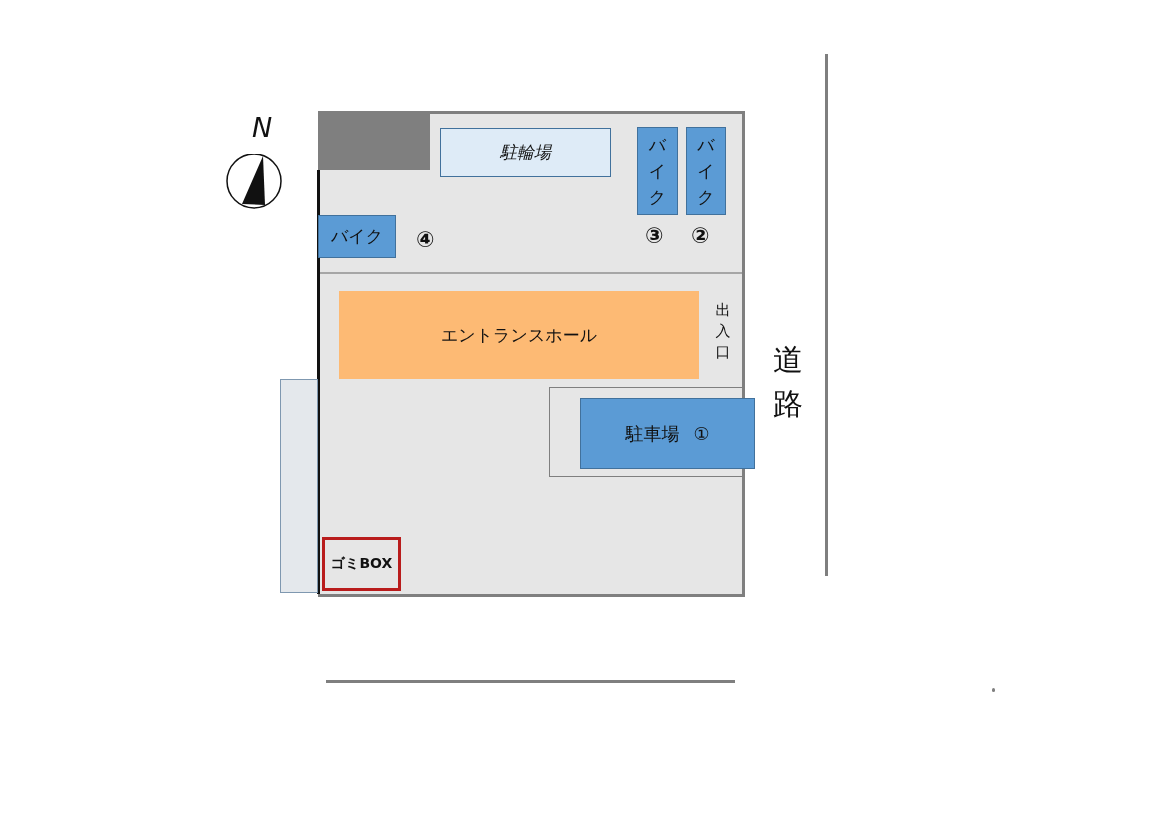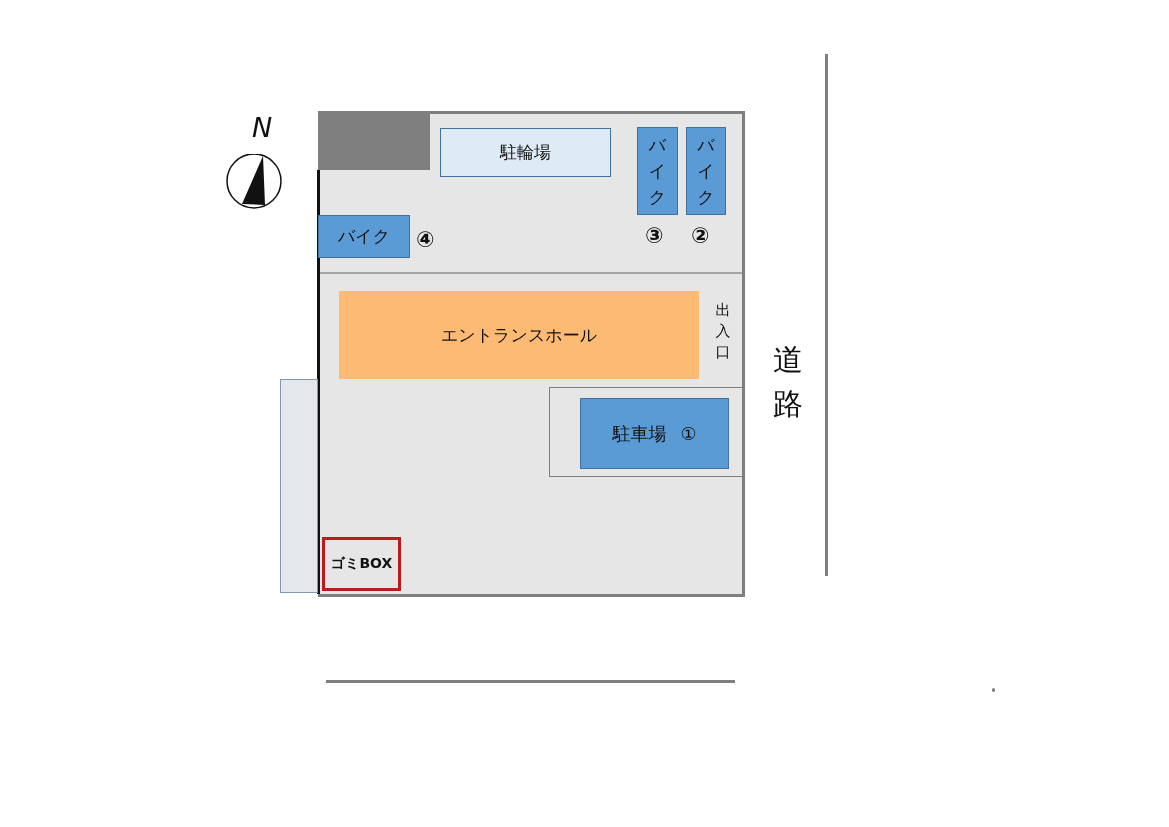--- a/index.html
+++ b/index.html
@@ -3,28 +3,28 @@
 <meta charset="utf-8">
 <style>
   html,body{margin:0;padding:0;background:#fff;}
   body{width:1169px;height:827px;position:relative;overflow:hidden;font-family:"DejaVu Sans",sans-serif;}
   .abs{position:absolute;}
   .lot{left:318px;top:111px;width:424px;height:480px;background:#e6e6e6;border-top:3px solid #7f7f7f;border-right:3px solid #7f7f7f;border-bottom:3px solid #7f7f7f;box-sizing:content-box;}
   .west-wall{left:317px;top:170px;width:3px;height:424px;background:#111;}
   .dark-block{left:318px;top:114px;width:112px;height:56px;background:#7f7f7f;}
   .divider{left:320px;top:272px;width:422px;height:2px;background:#a6a6a6;}
   .box{display:flex;align-items:center;justify-content:center;color:#111;box-sizing:border-box;}
-  .bike-parking{left:440px;top:128px;width:171px;height:49px;background:#deebf7;border:1px solid #41719c;font-size:17px;}
+  .bike-parking{left:440px;top:128px;width:171px;height:49px;background:#deebf7;border:1px solid #41719c;font-size:17px;font-style:italic;}
   .bike{background:#5b9bd5;border:1px solid #41719c;font-size:17px;}
   .bike-v{flex-direction:column;line-height:26px;}
   .num{font-size:22px;font-weight:bold;color:#111;}
   .entrance{left:339px;top:291px;width:360px;height:88px;background:#fdba74;font-size:17px;}
   .door{left:712px;top:300px;width:22px;font-size:15px;line-height:21px;text-align:center;color:#111;}
   .parking-area{left:549px;top:387px;width:193px;height:90px;background:#e6e6e6;border:1px solid #7f7f7f;border-right:none;box-sizing:border-box;}
-  .parking{left:580px;top:398px;width:149px;height:71px;background:#5b9bd5;border:1px solid #41719c;font-size:18px;}
+  .parking{left:580px;top:398px;width:175px;height:71px;background:#5b9bd5;border:1px solid #41719c;font-size:18px;}
   .side-strip{left:280px;top:379px;width:38px;height:214px;background:#e4e8ec;border:1px solid #7f98b0;box-sizing:border-box;}
   .trash{left:322px;top:537px;width:79px;height:54px;border:3px solid #b91c1c;background:#e6e6e6;font-size:14px;font-weight:bold;}
   .road-line{left:825px;top:54px;width:3px;height:522px;background:#7f7f7f;}
   .road-label{left:770px;top:338px;font-size:30px;line-height:44px;color:#111;width:36px;text-align:center;}
   .bottom-line{left:326px;top:680px;width:409px;height:3px;background:#7f7f7f;}
   .dot{left:992px;top:688px;width:3px;height:4px;background:#7f7f7f;border-radius:2px;}
   .north-label{left:252px;top:112px;font-size:27px;font-style:italic;color:#111;}
 </style>
 </head>
 <body>
@@ -48,21 +48,21 @@
   <span>ク</span>
 </div>
 <div class="abs box bike bike-v" style="left:686px;top:127px;width:40px;height:88px;">
   <span>バ</span>
   <span>イ</span>
   <span>ク</span>
 </div>
 <div class="abs num" style="left:645px;top:223px;">③</div>
 <div class="abs num" style="left:691px;top:223px;">②</div>
 
-<div class="abs box bike" style="left:318px;top:215px;width:92px;height:43px;">バイク</div>
+<div class="abs box bike" style="left:318px;top:215px;width:78px;height:43px;">バイク</div>
 <div class="abs num" style="left:416px;top:227px;">④</div>
 
 <div class="abs box entrance">エントランスホール</div>
 <div class="abs door">
   <div>出</div>
   <div>入</div>
   <div>口</div>
 </div>
 
 <div class="abs parking-area"></div>

